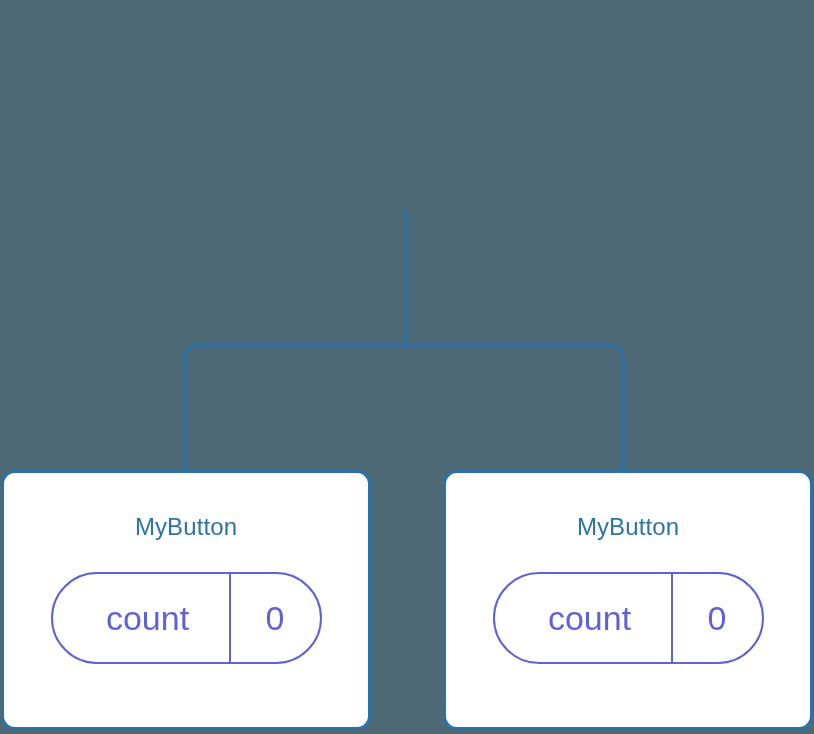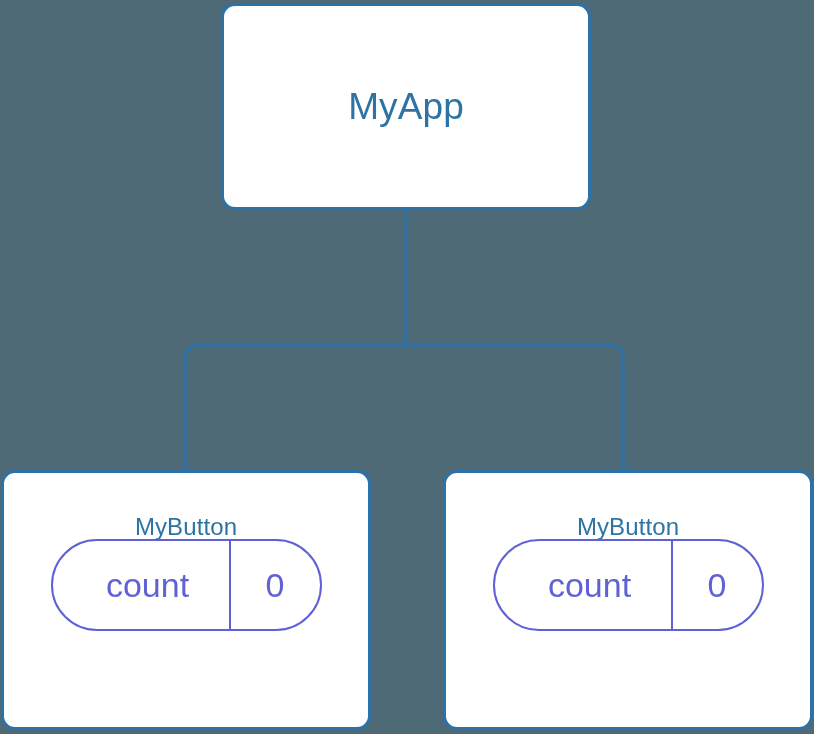--- a/index.html
+++ b/index.html
@@ -76,20 +76,21 @@
     user-select: none;
   }
 
   .node-child-left .node-title,
   .node-child-right .node-title {
     font-size: 24px;
   }
 
   
   .state-pill {
+    margin-top: 33px;
     display: flex;
     align-items: stretch;
     height: 92px;
     border: 2px solid #5f62d4;
     border-radius: 46px;
     box-sizing: border-box;
     background: transparent;
     overflow: hidden;
   }
 
@@ -121,23 +122,20 @@
 
 <div id="stage">
 
   <svg id="connectors" viewBox="0 0 814 734" width="814" height="734" aria-hidden="true">
 
     <path d="M 406 210 L 406 345" fill="none" stroke="#2c72a8" stroke-width="3"></path>
 
     <path d="M 185 470 L 185 359 Q 185 345 199 345 L 609 345 Q 623 345 623 359 L 623 470" fill="none" stroke="#2c72a8" stroke-width="3" stroke-linecap="butt"></path>
   </svg>
 
-  <div class="node node-root">
-    <div class="node-title">MyApp</div>
-  </div>
 
   <div class="node node-child-left">
     <div class="node-title">MyButton</div>
     <div class="state-pill">
       <div class="state-key">count</div>
       <div class="state-value">0</div>
     </div>
   </div>
 
   <div class="node node-child-right">

